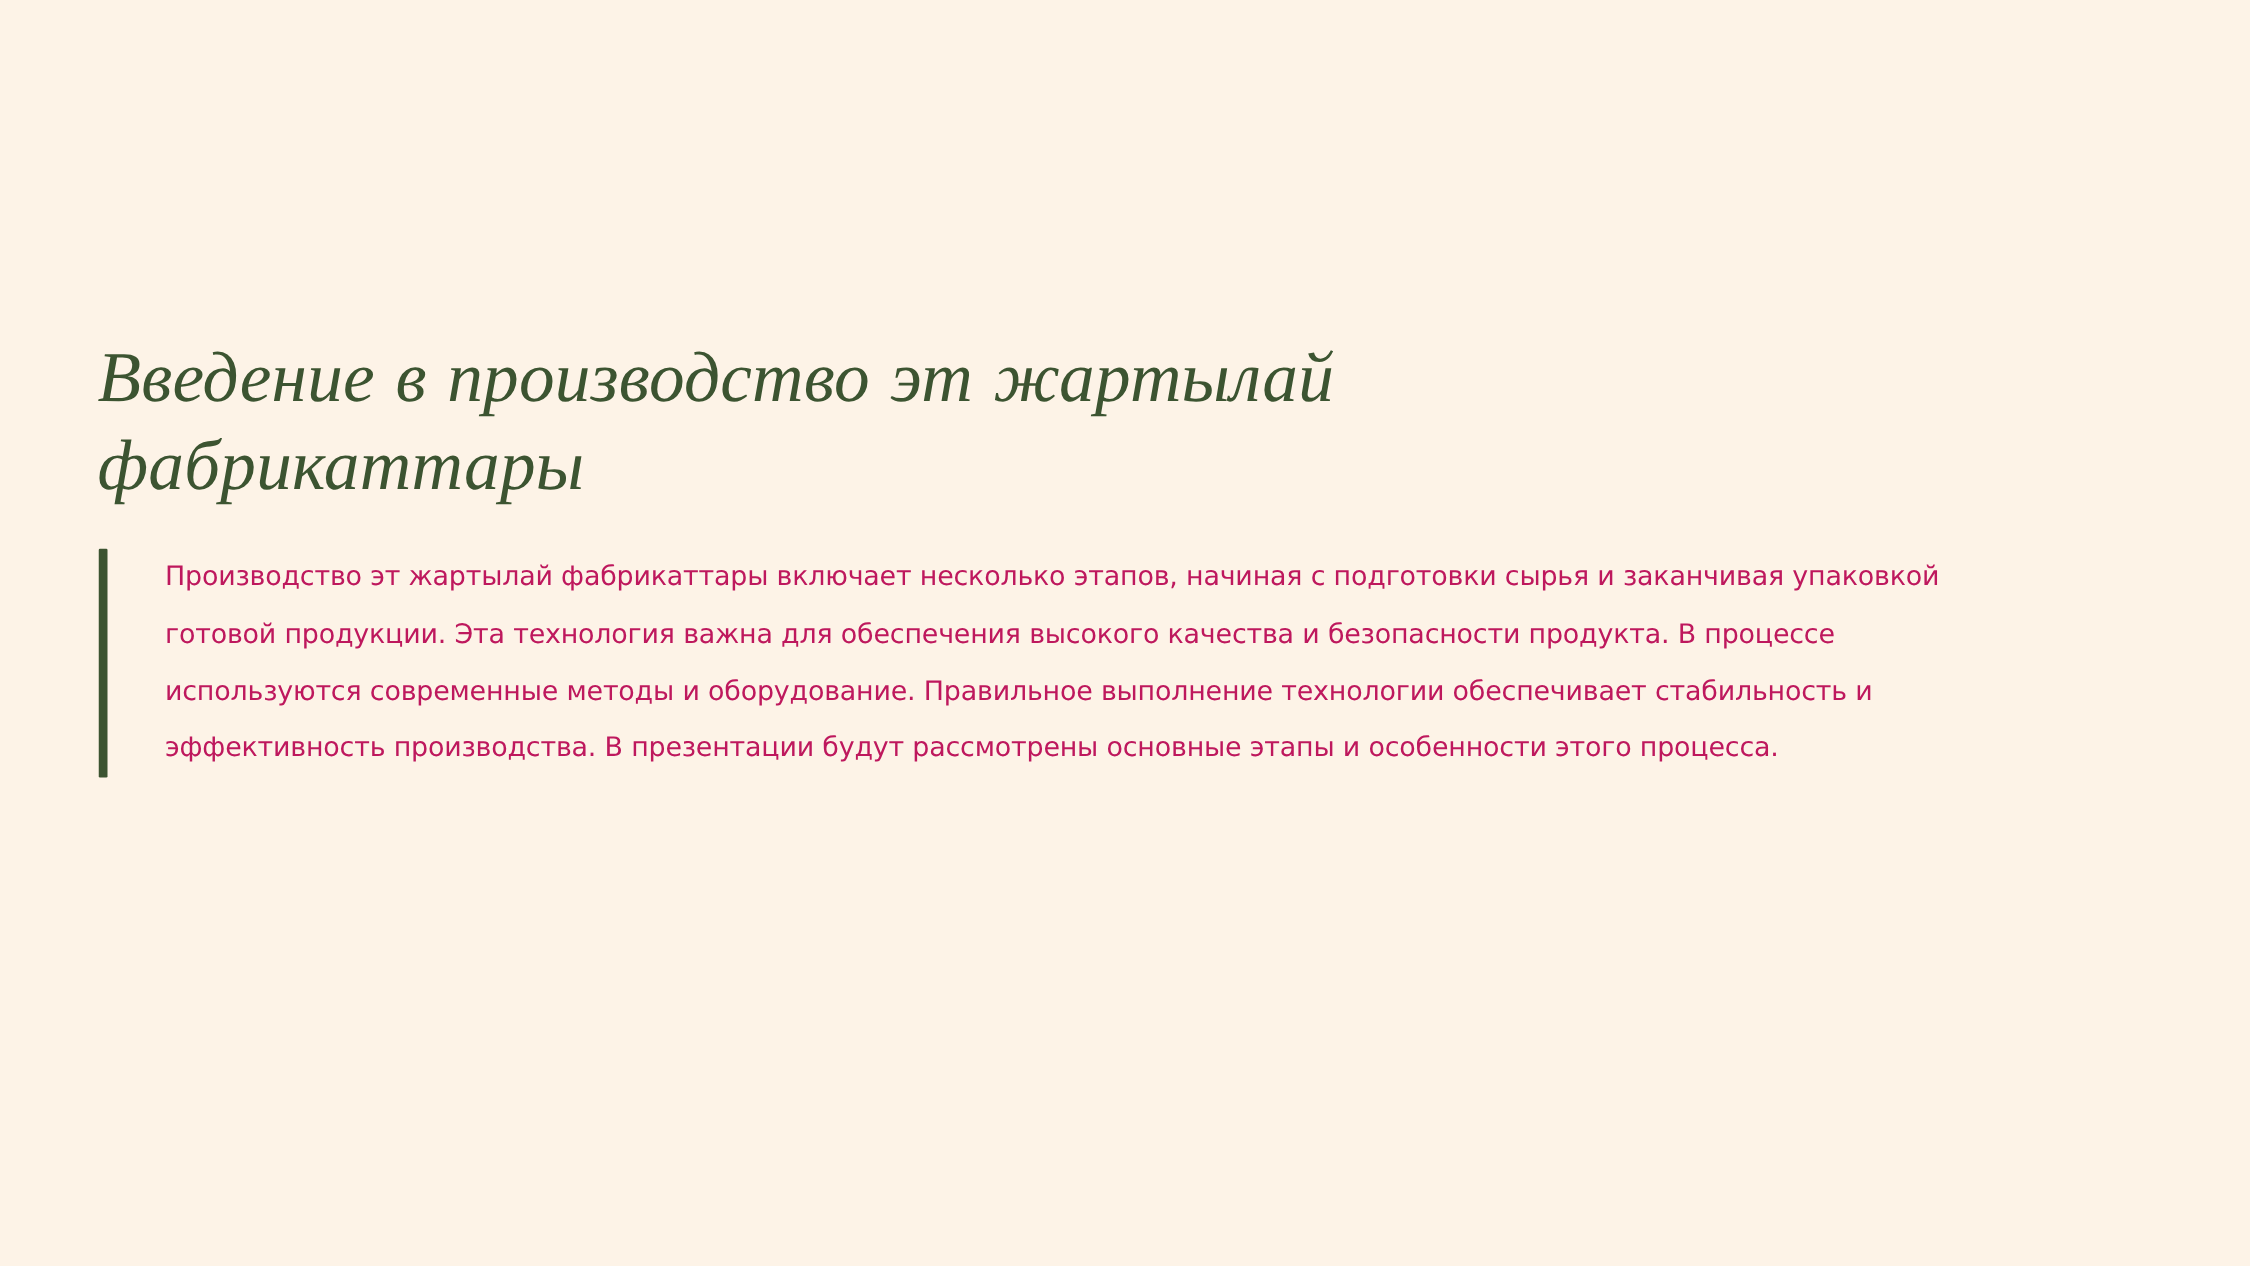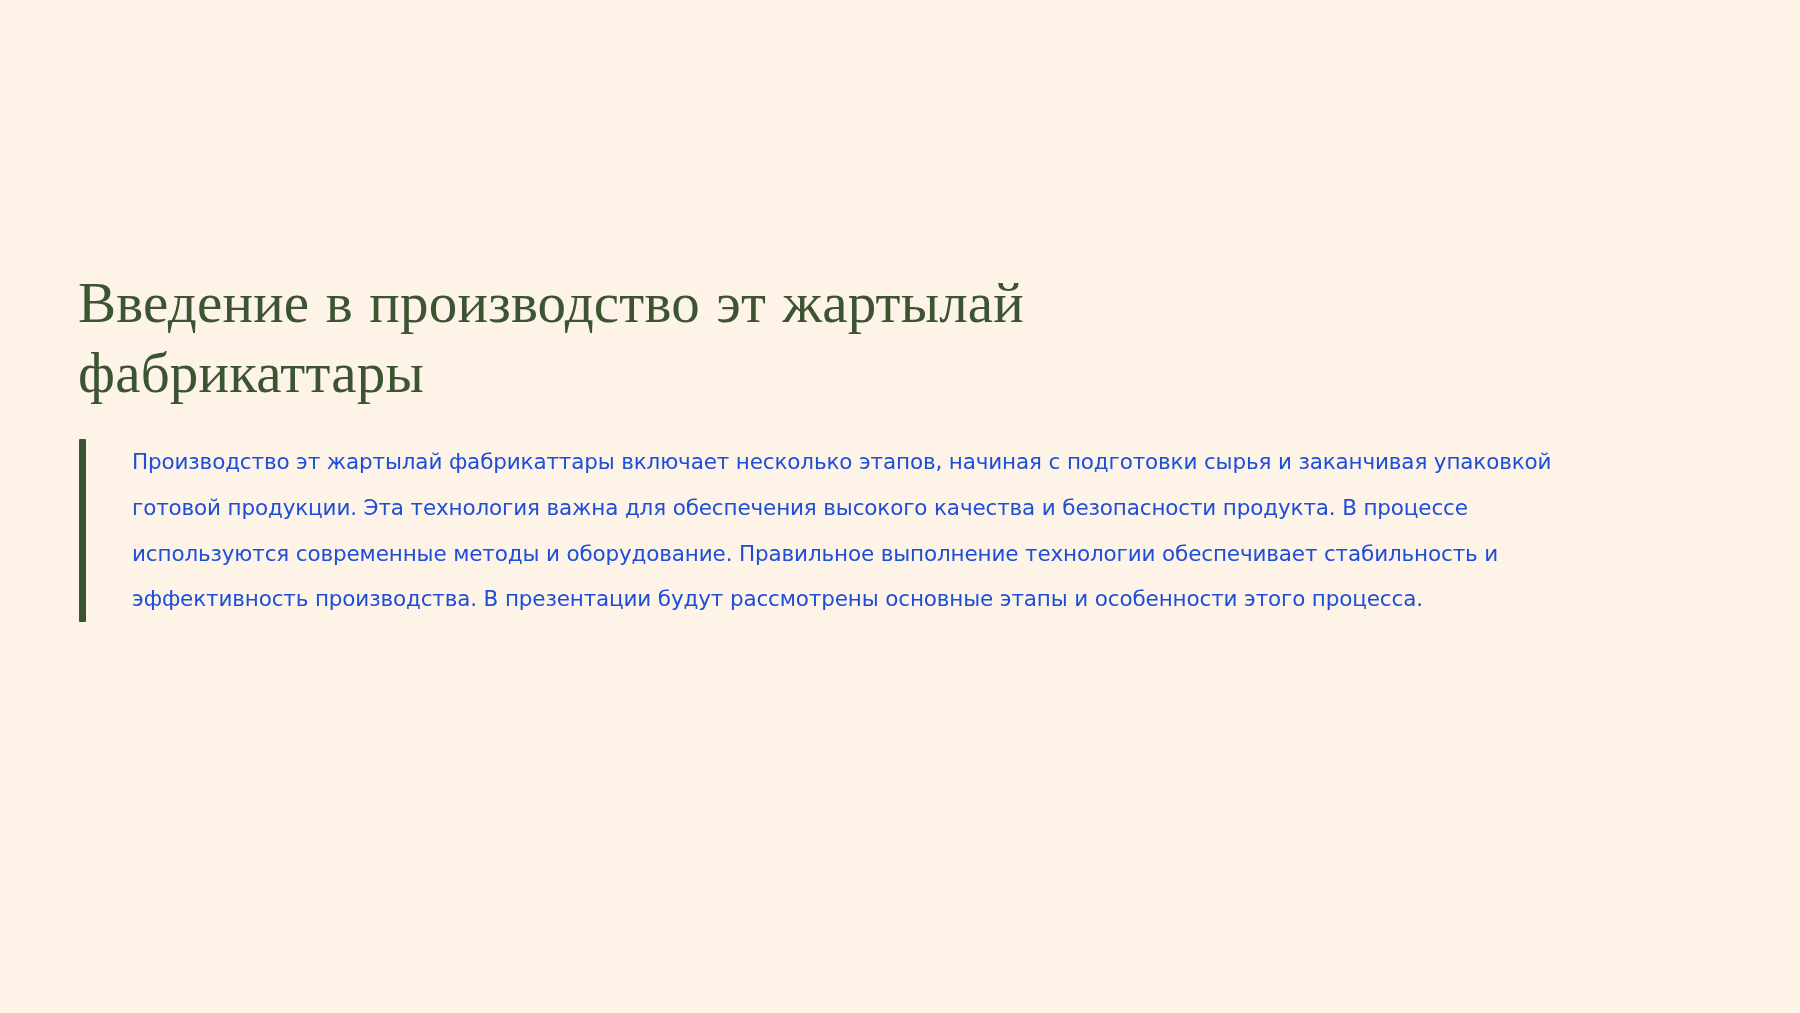--- a/index.html
+++ b/index.html
@@ -31,20 +31,21 @@
   #slide-title {
     margin: 0;
     font-family: "Liberation Serif", "DejaVu Serif", serif;
     font-weight: 400;
     font-size: 57px;
     line-height: 1.22;
     letter-spacing: 0.2px;
     color: #3c5431;
     max-width: 1240px;
     word-spacing: 2px;
+    font-style: italic;
   }
 
   #body-block {
     display: flex;
     align-items: stretch;
     margin-top: 32px;
     max-width: 1560px;
   }
 
   #accent-bar {
@@ -55,21 +56,21 @@
     margin-left: 1px;
   }
 
   #body-text {
     margin: 0;
     padding-left: 46px;
     font-family: "DejaVu Sans", "Liberation Sans", sans-serif;
     font-size: 21.5px;
     font-weight: 400;
     line-height: 2.13;
-    color: #1d4ed8;
+    color: #be185d;
     letter-spacing: -0.15px;
     max-width: 1420px;
     text-align: left;
   }
 </style>
 </head>
 <body>
 
 <div id="slide">
 

